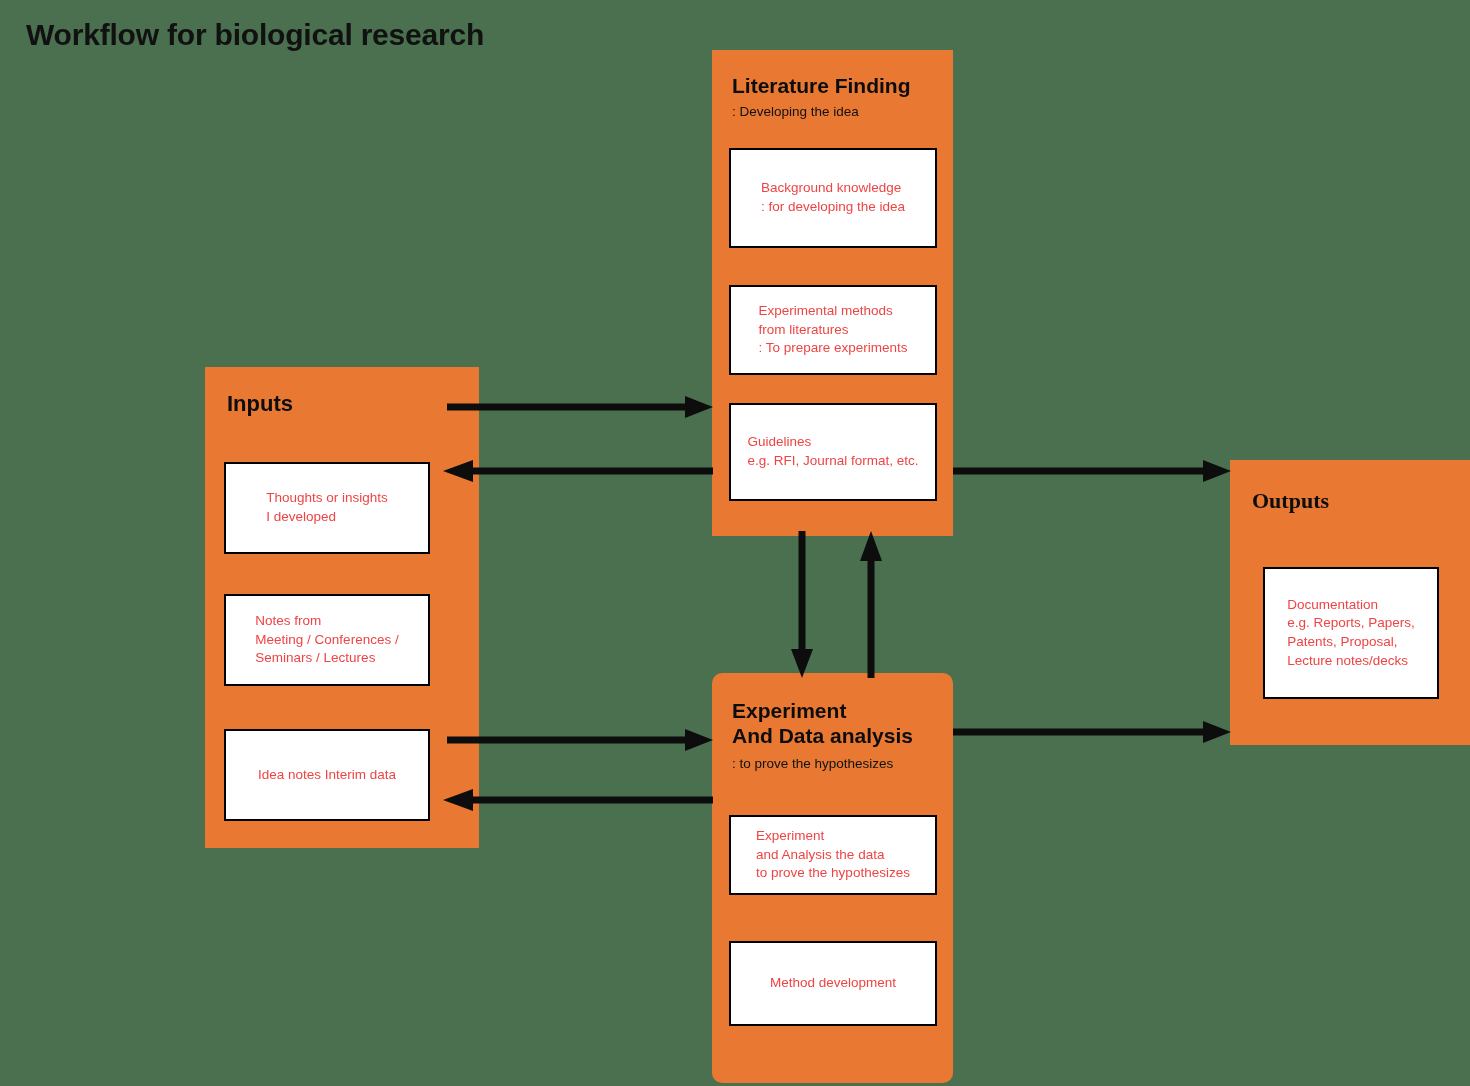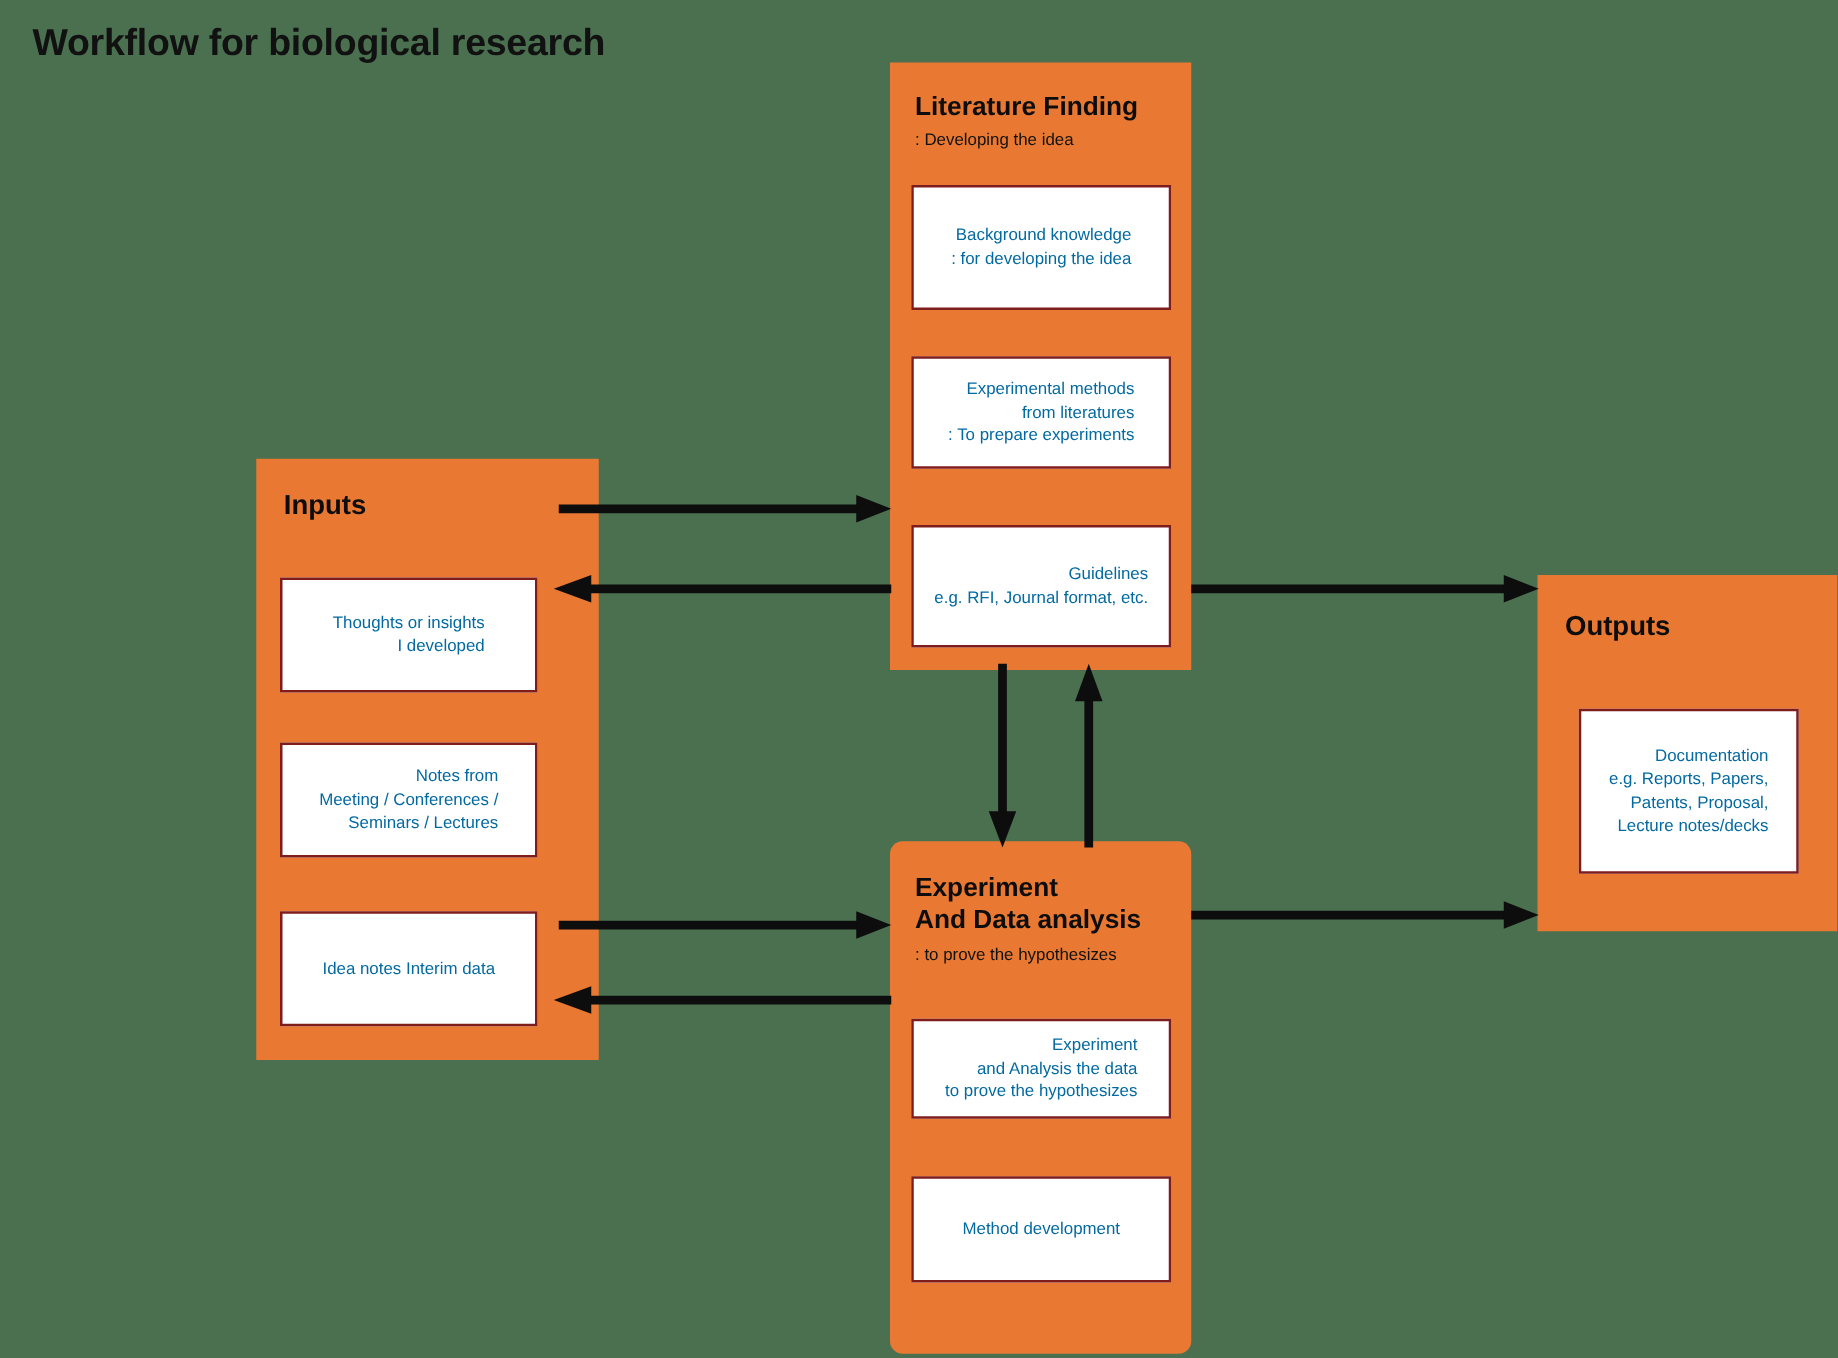--- a/index.html
+++ b/index.html
@@ -53,26 +53,26 @@
     font-weight: normal;
     color: #111111;
     font-size: 13.5px;
     white-space: nowrap;
   }
 
   
   .card {
     position: absolute;
     background: #ffffff;
-    border: 2px solid #7f1d1d;
+    border: 2px solid #000000;
     display: flex;
     align-items: center;
     justify-content: center;
-    text-align: right;
-    color: #0369a1;
+    text-align: left;
+    color: #ef4444;
     font-size: 13.5px;
     line-height: 1.38;
     white-space: pre-line;
     padding: 4px 6px;
   }
 
   
   .arrow {
     position: absolute;
   }
@@ -102,38 +102,38 @@
     <div class="panel-title" style="left:20px; top:24px; font-size:21px;">Literature Finding</div>
     <div class="panel-subtitle" style="left:20px; top:54px;">: Developing the idea</div>
 
     <div class="card" style="left:17px; top:98px; width:208px; height:100px;">Background knowledge
 : for developing the idea</div>
 
     <div class="card" style="left:17px; top:235px; width:208px; height:90px;">Experimental methods
 from literatures
 : To prepare experiments</div>
 
-    <div class="card" style="left:17px; top:370px; width:208px; height:98px;">Guidelines
+    <div class="card" style="left:17px; top:353px; width:208px; height:98px;">Guidelines
 e.g. RFI, Journal format, etc.</div>
   </div>
 
   <div class="panel" style="left:712px; top:673px; width:241px; height:410px;border-radius:10px;">
     <div class="panel-title" style="left:20px; top:26px; font-size:21px;">Experiment
 And Data analysis</div>
     <div class="panel-subtitle" style="left:20px; top:83px;">: to prove the hypothesizes</div>
 
     <div class="card" style="left:17px; top:142px; width:208px; height:80px;">Experiment
 and Analysis the data
 to prove the hypothesizes</div>
 
     <div class="card" style="left:17px; top:268px; width:208px; height:85px;">Method development</div>
   </div>
 
   <div class="panel" style="left:1230px; top:460px; width:240px; height:285px;">
-    <div class="panel-title" style="left:22px; top:28px; font-size:22px;">Outputs</div>
+    <div class="panel-title" style="left:22px; top:28px; font-size:22px;font-family:Liberation Serif, serif;">Outputs</div>
 
     <div class="card" style="left:33px; top:107px; width:176px; height:132px;">Documentation
 e.g. Reports, Papers,
 Patents, Proposal,
 Lecture notes/decks</div>
   </div>
 
   <div class="arrow" style="left:447px; top:396px; width:266px; height:22px;">
     <svg width="266" height="22" viewBox="0 0 266 22">
       <line x1="0" y1="11" x2="246" y2="11" stroke="#0d0d0d" stroke-width="7"></line>

